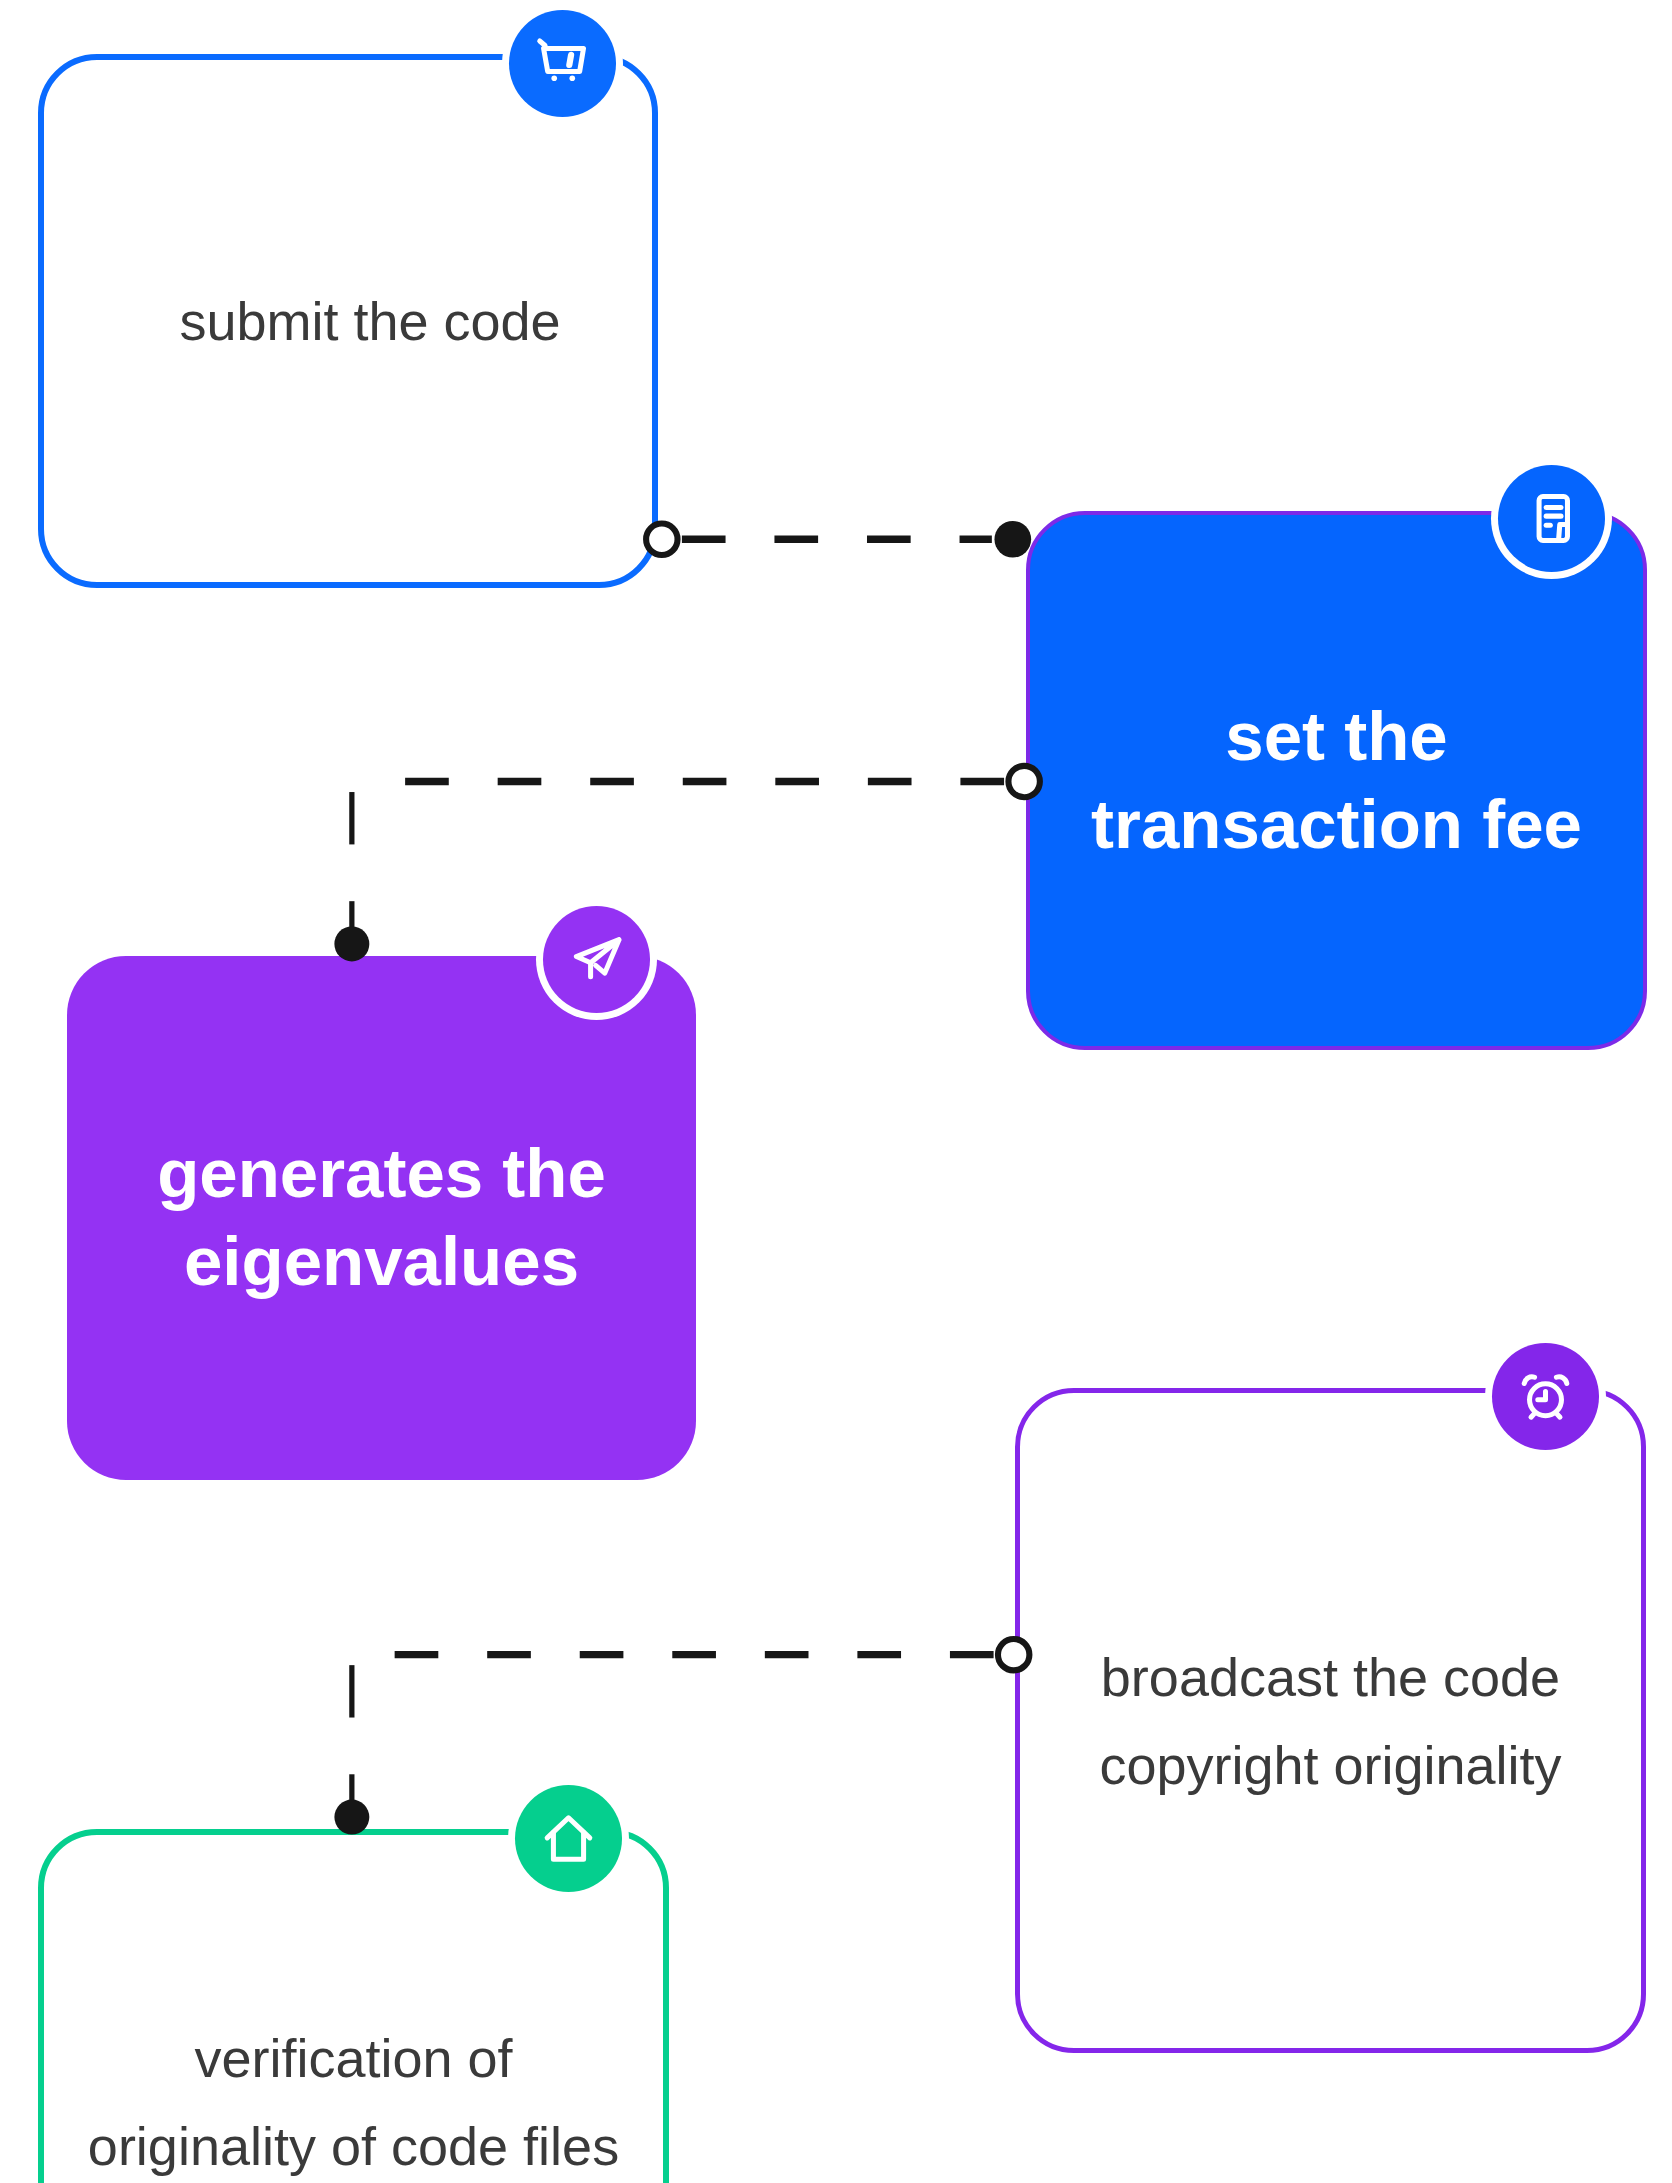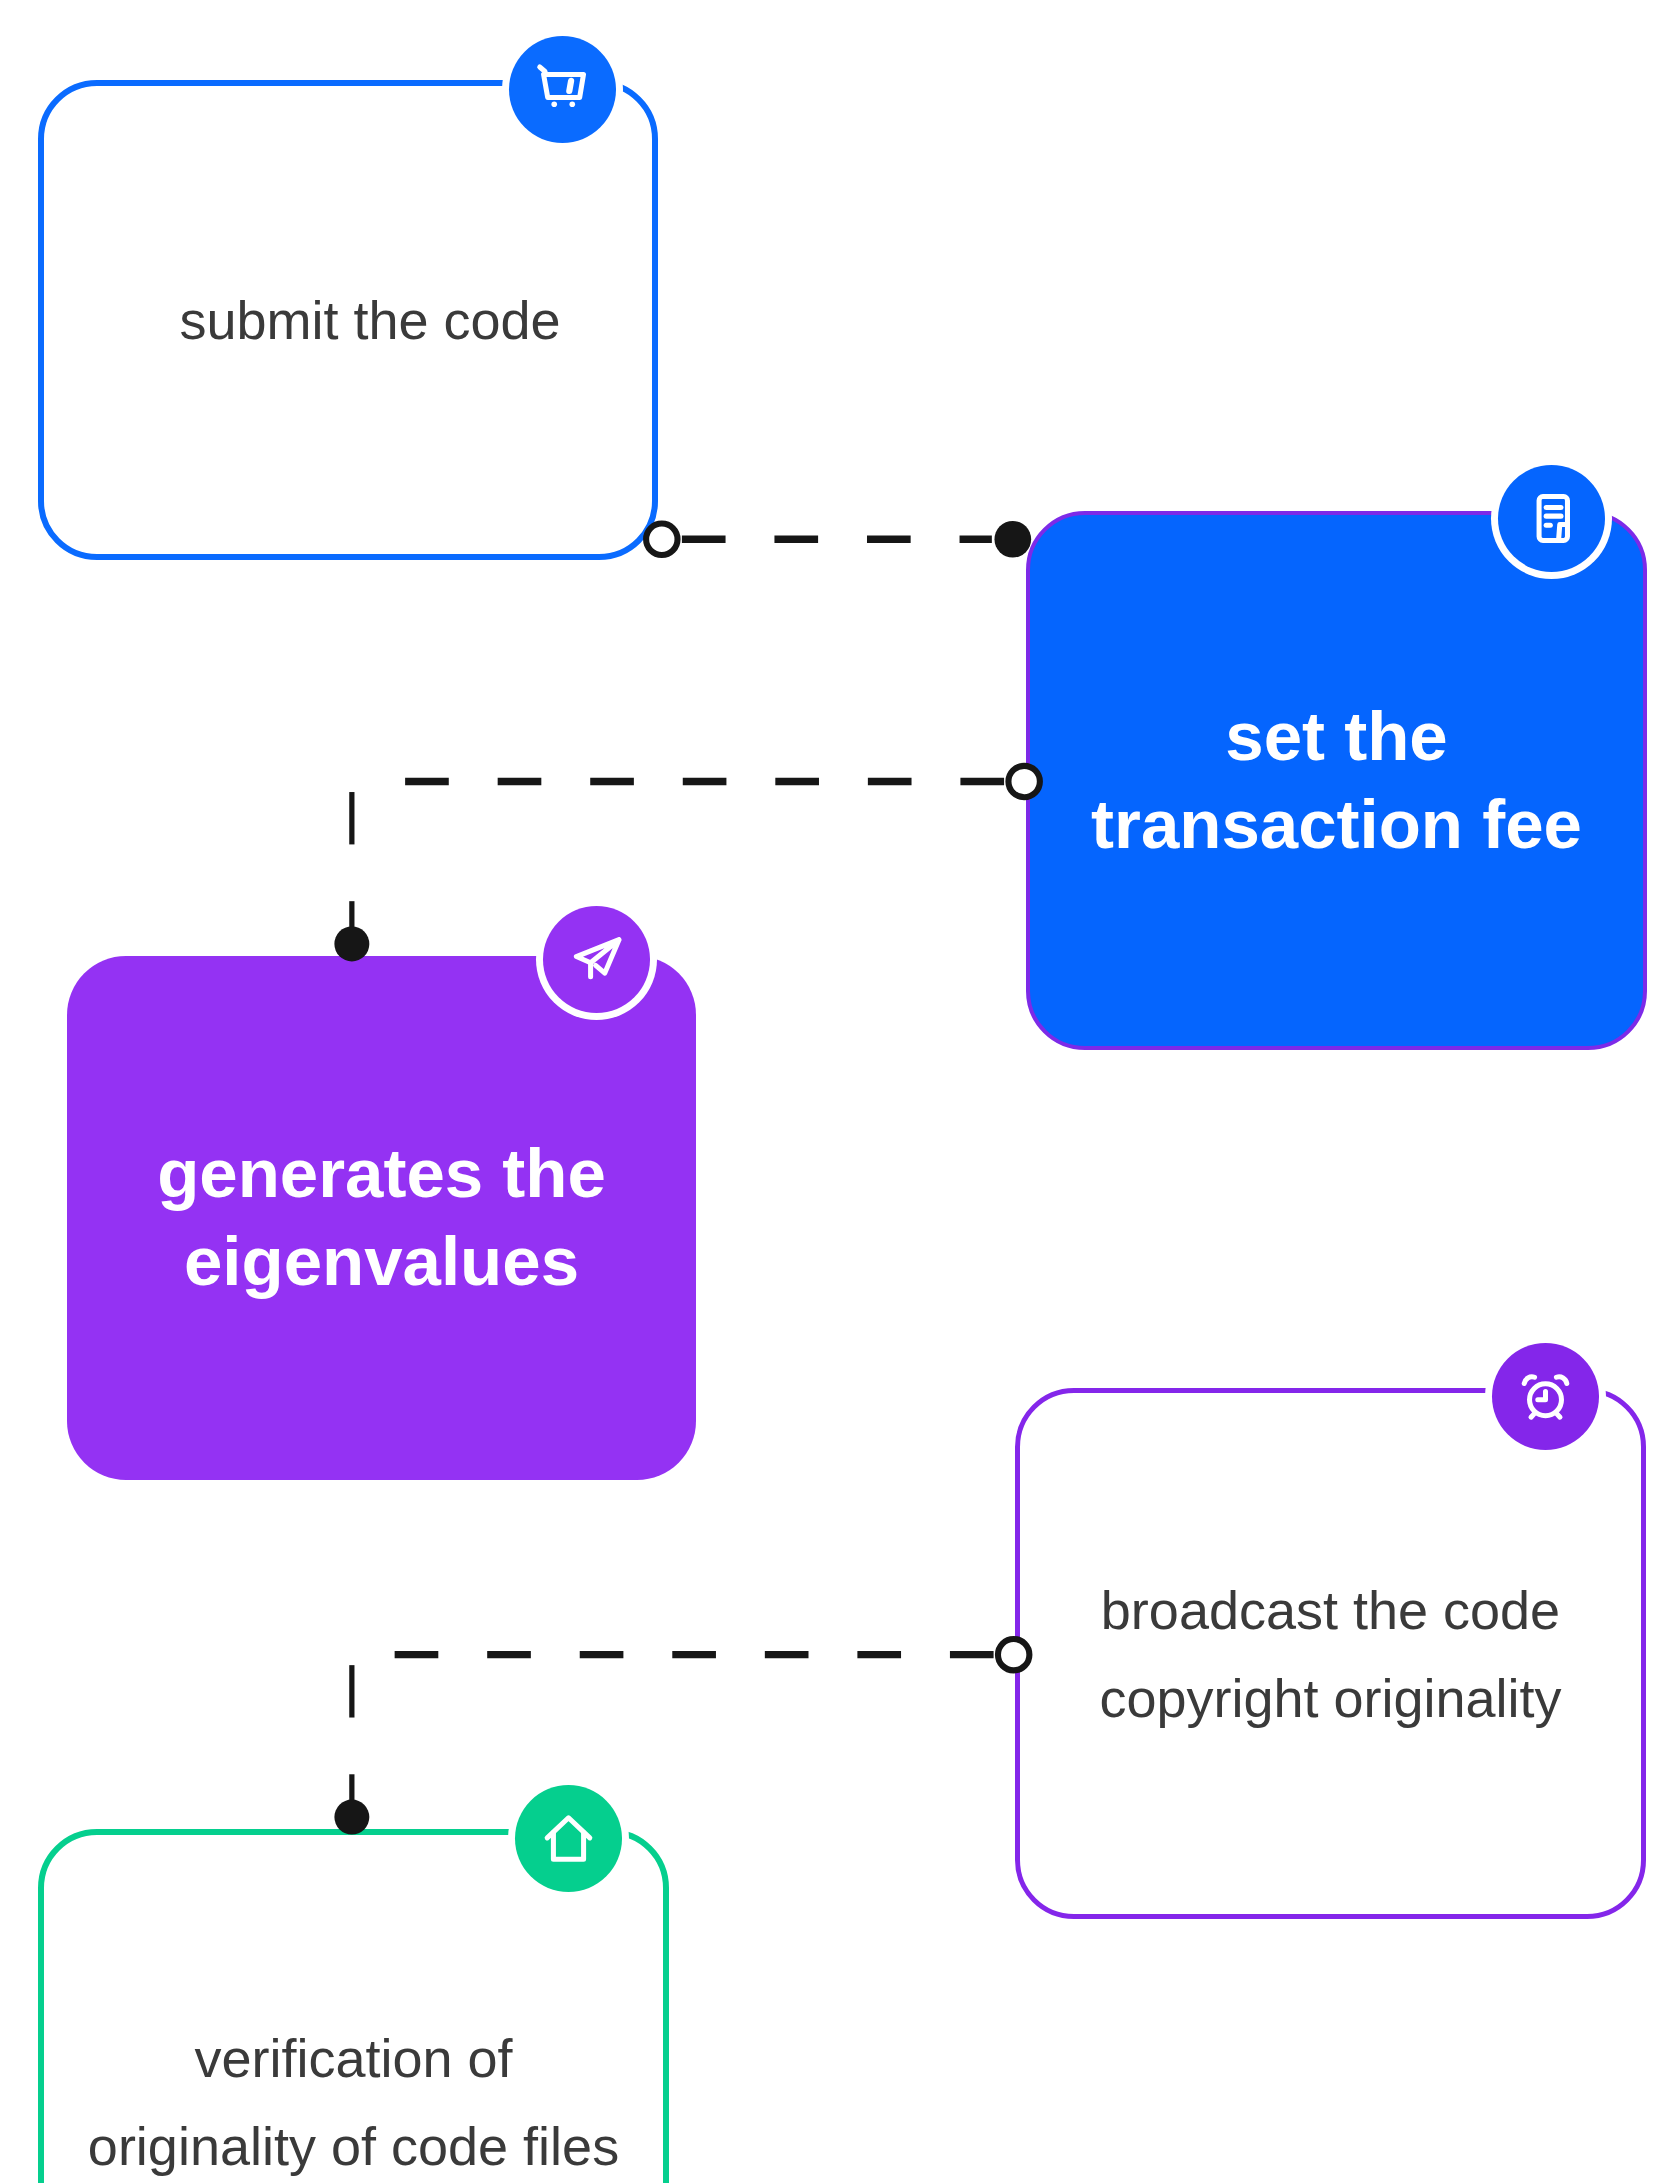--- a/index.html
+++ b/index.html
@@ -34,24 +34,24 @@
     z-index: 2;
   }
   .node .label {
     line-height: 88px;
     font-size: 54px;
     letter-spacing: 0px;
   }
   .node .label span { display: block; white-space: nowrap; }
   .node.filled .label { font-weight: 700; font-size: 69px; }
   
-  .n0 { left: 38px;   top: 80px;  width: 620px; height: 480px; border: 6.1px solid; padding-left: 44px; }
+  .n0 { left: 38px;   top: 54px;  width: 620px; height: 534px; border: 6.1px solid; padding-left: 44px; }
   .n1 { left: 1026px; top: 511px; width: 621px; height: 539px; border: 4.8px solid; }
   .n2 { left: 35px;   top: 956px; width: 629px; height: 524px; border: 0; }
-  .n3 { left: 1015px; top: 1388px; width: 631px; height: 531px; border: 5.2px solid; }
+  .n3 { left: 1015px; top: 1388px; width: 631px; height: 665px; border: 5.2px solid; }
   .n4 { left: 38px;   top: 1829px; width: 631px; height: 546px; border: 6.1px solid; }
   
   .icon-badge {
     position: absolute;
     top: -50px;
     left: 50%;
     margin-left: 161px;
     width: 107px;
     height: 107px;
     border-radius: 50%;

